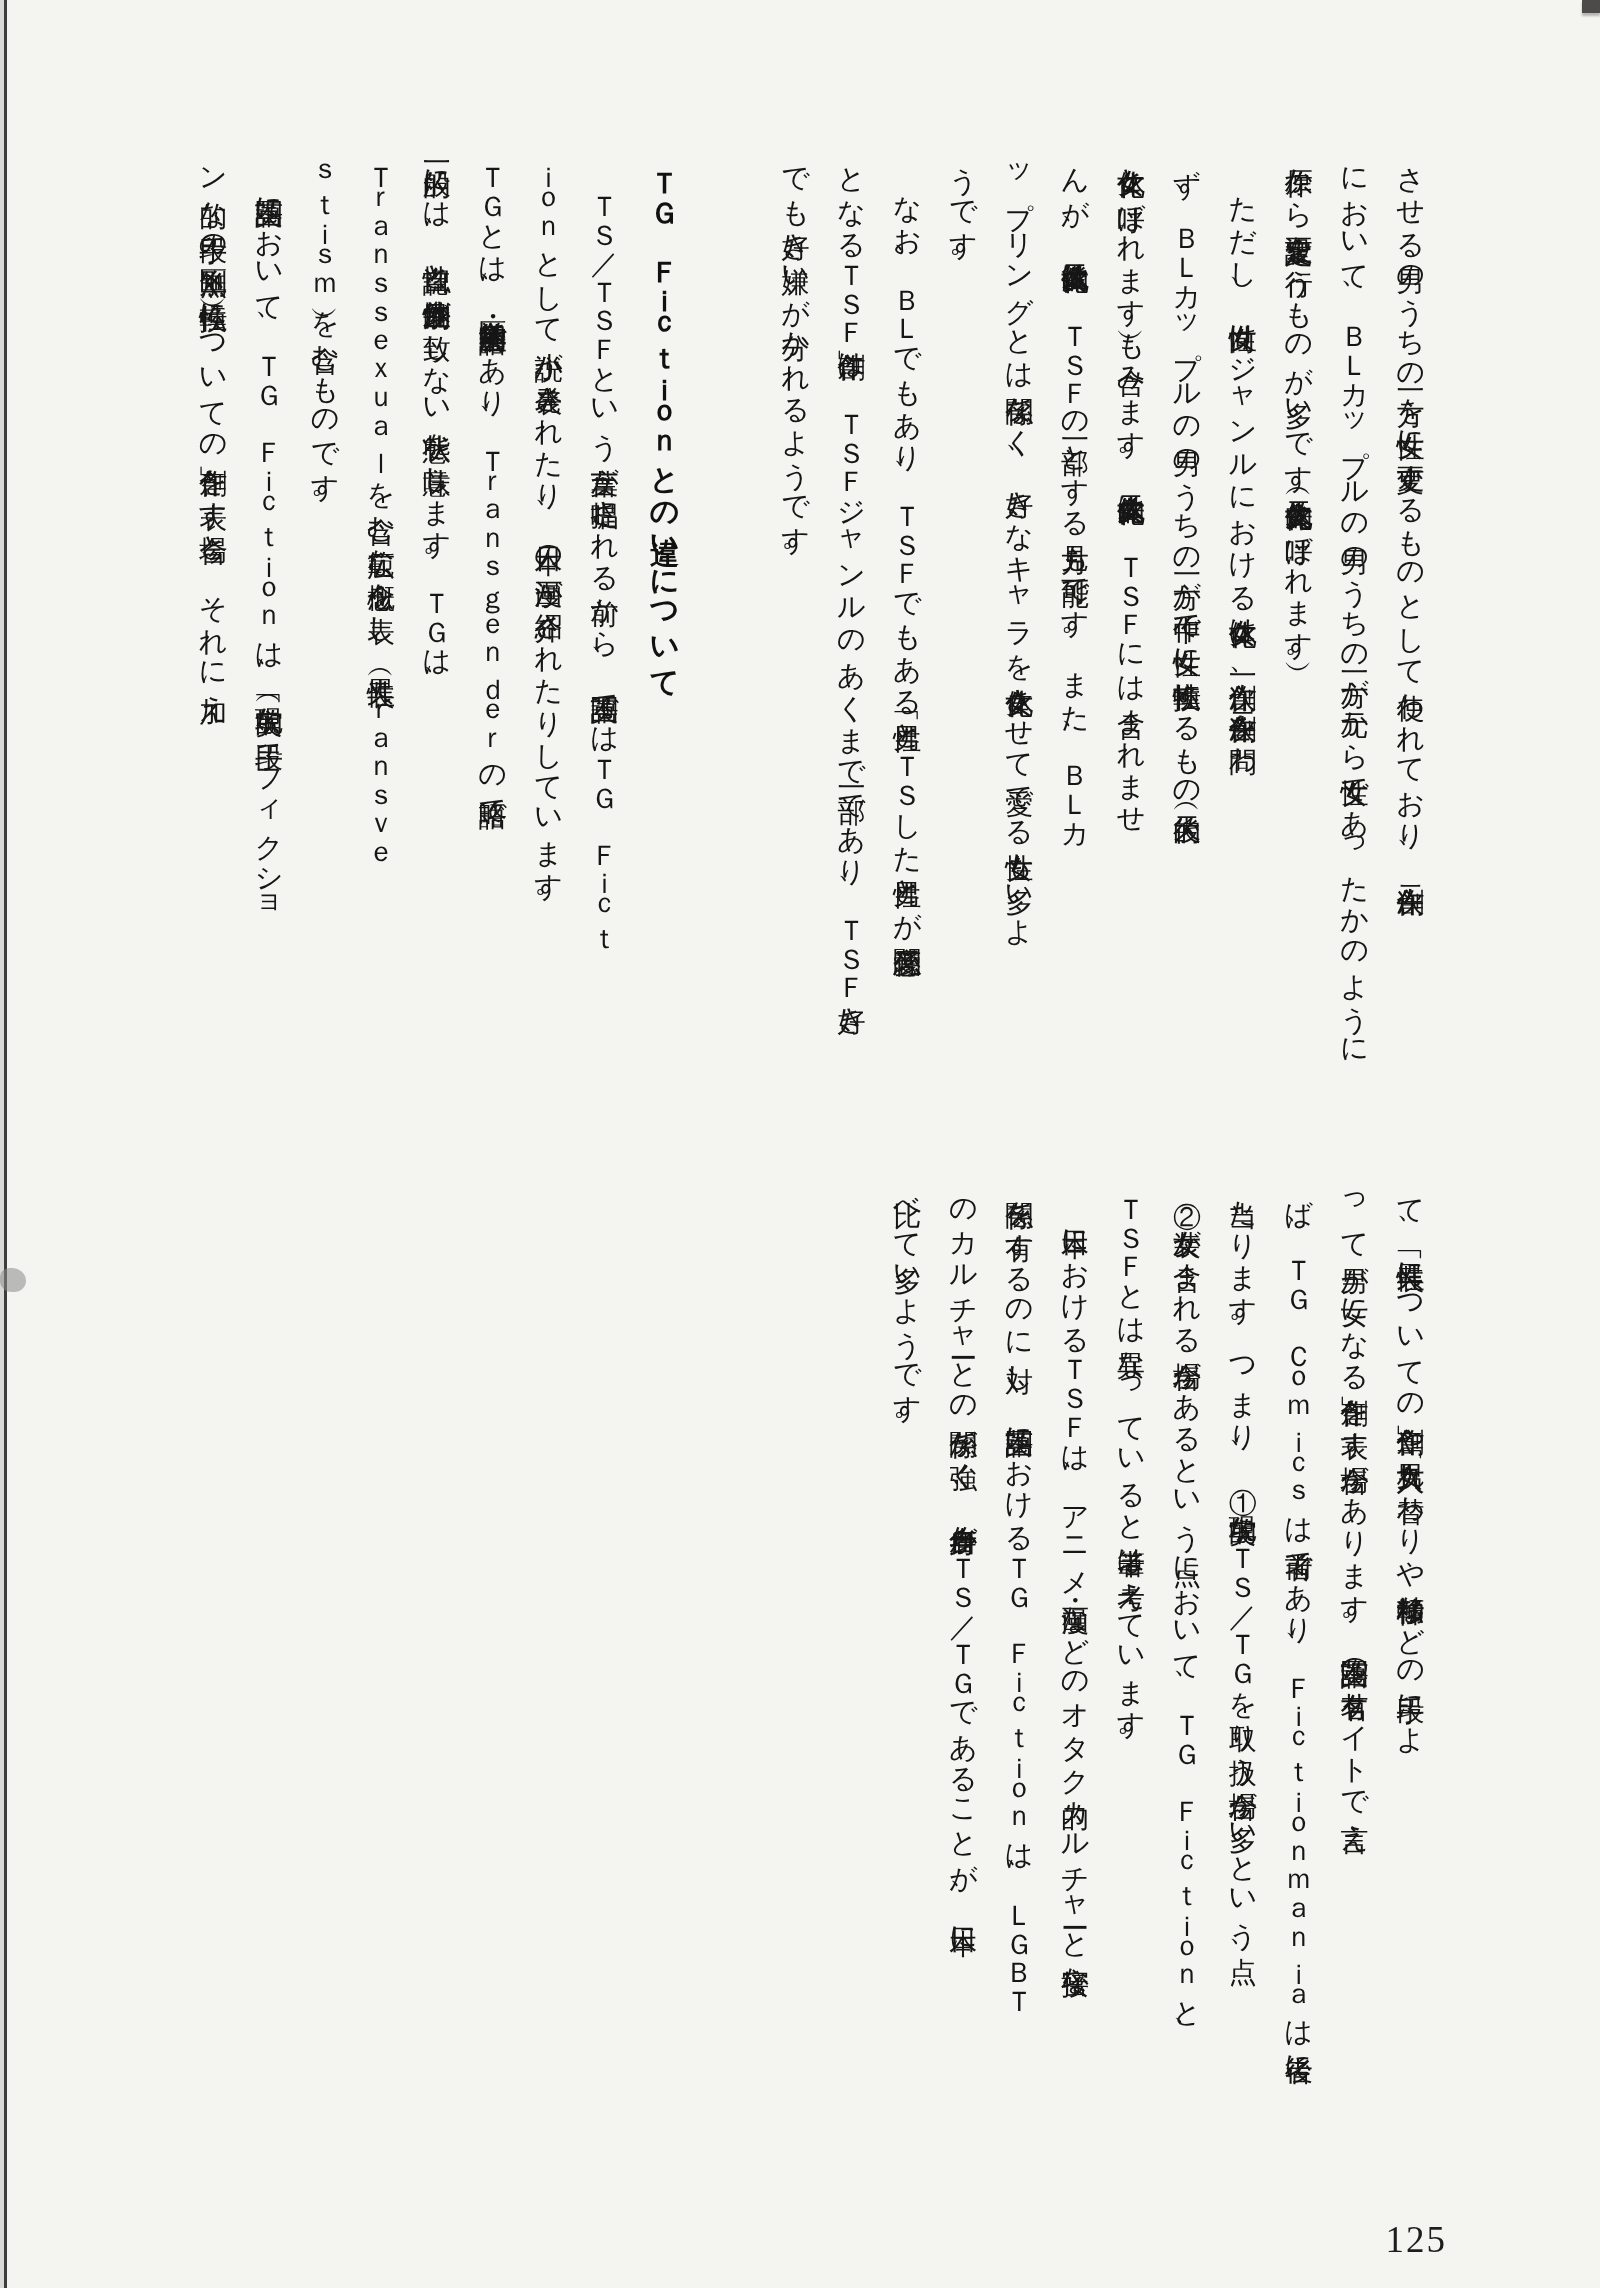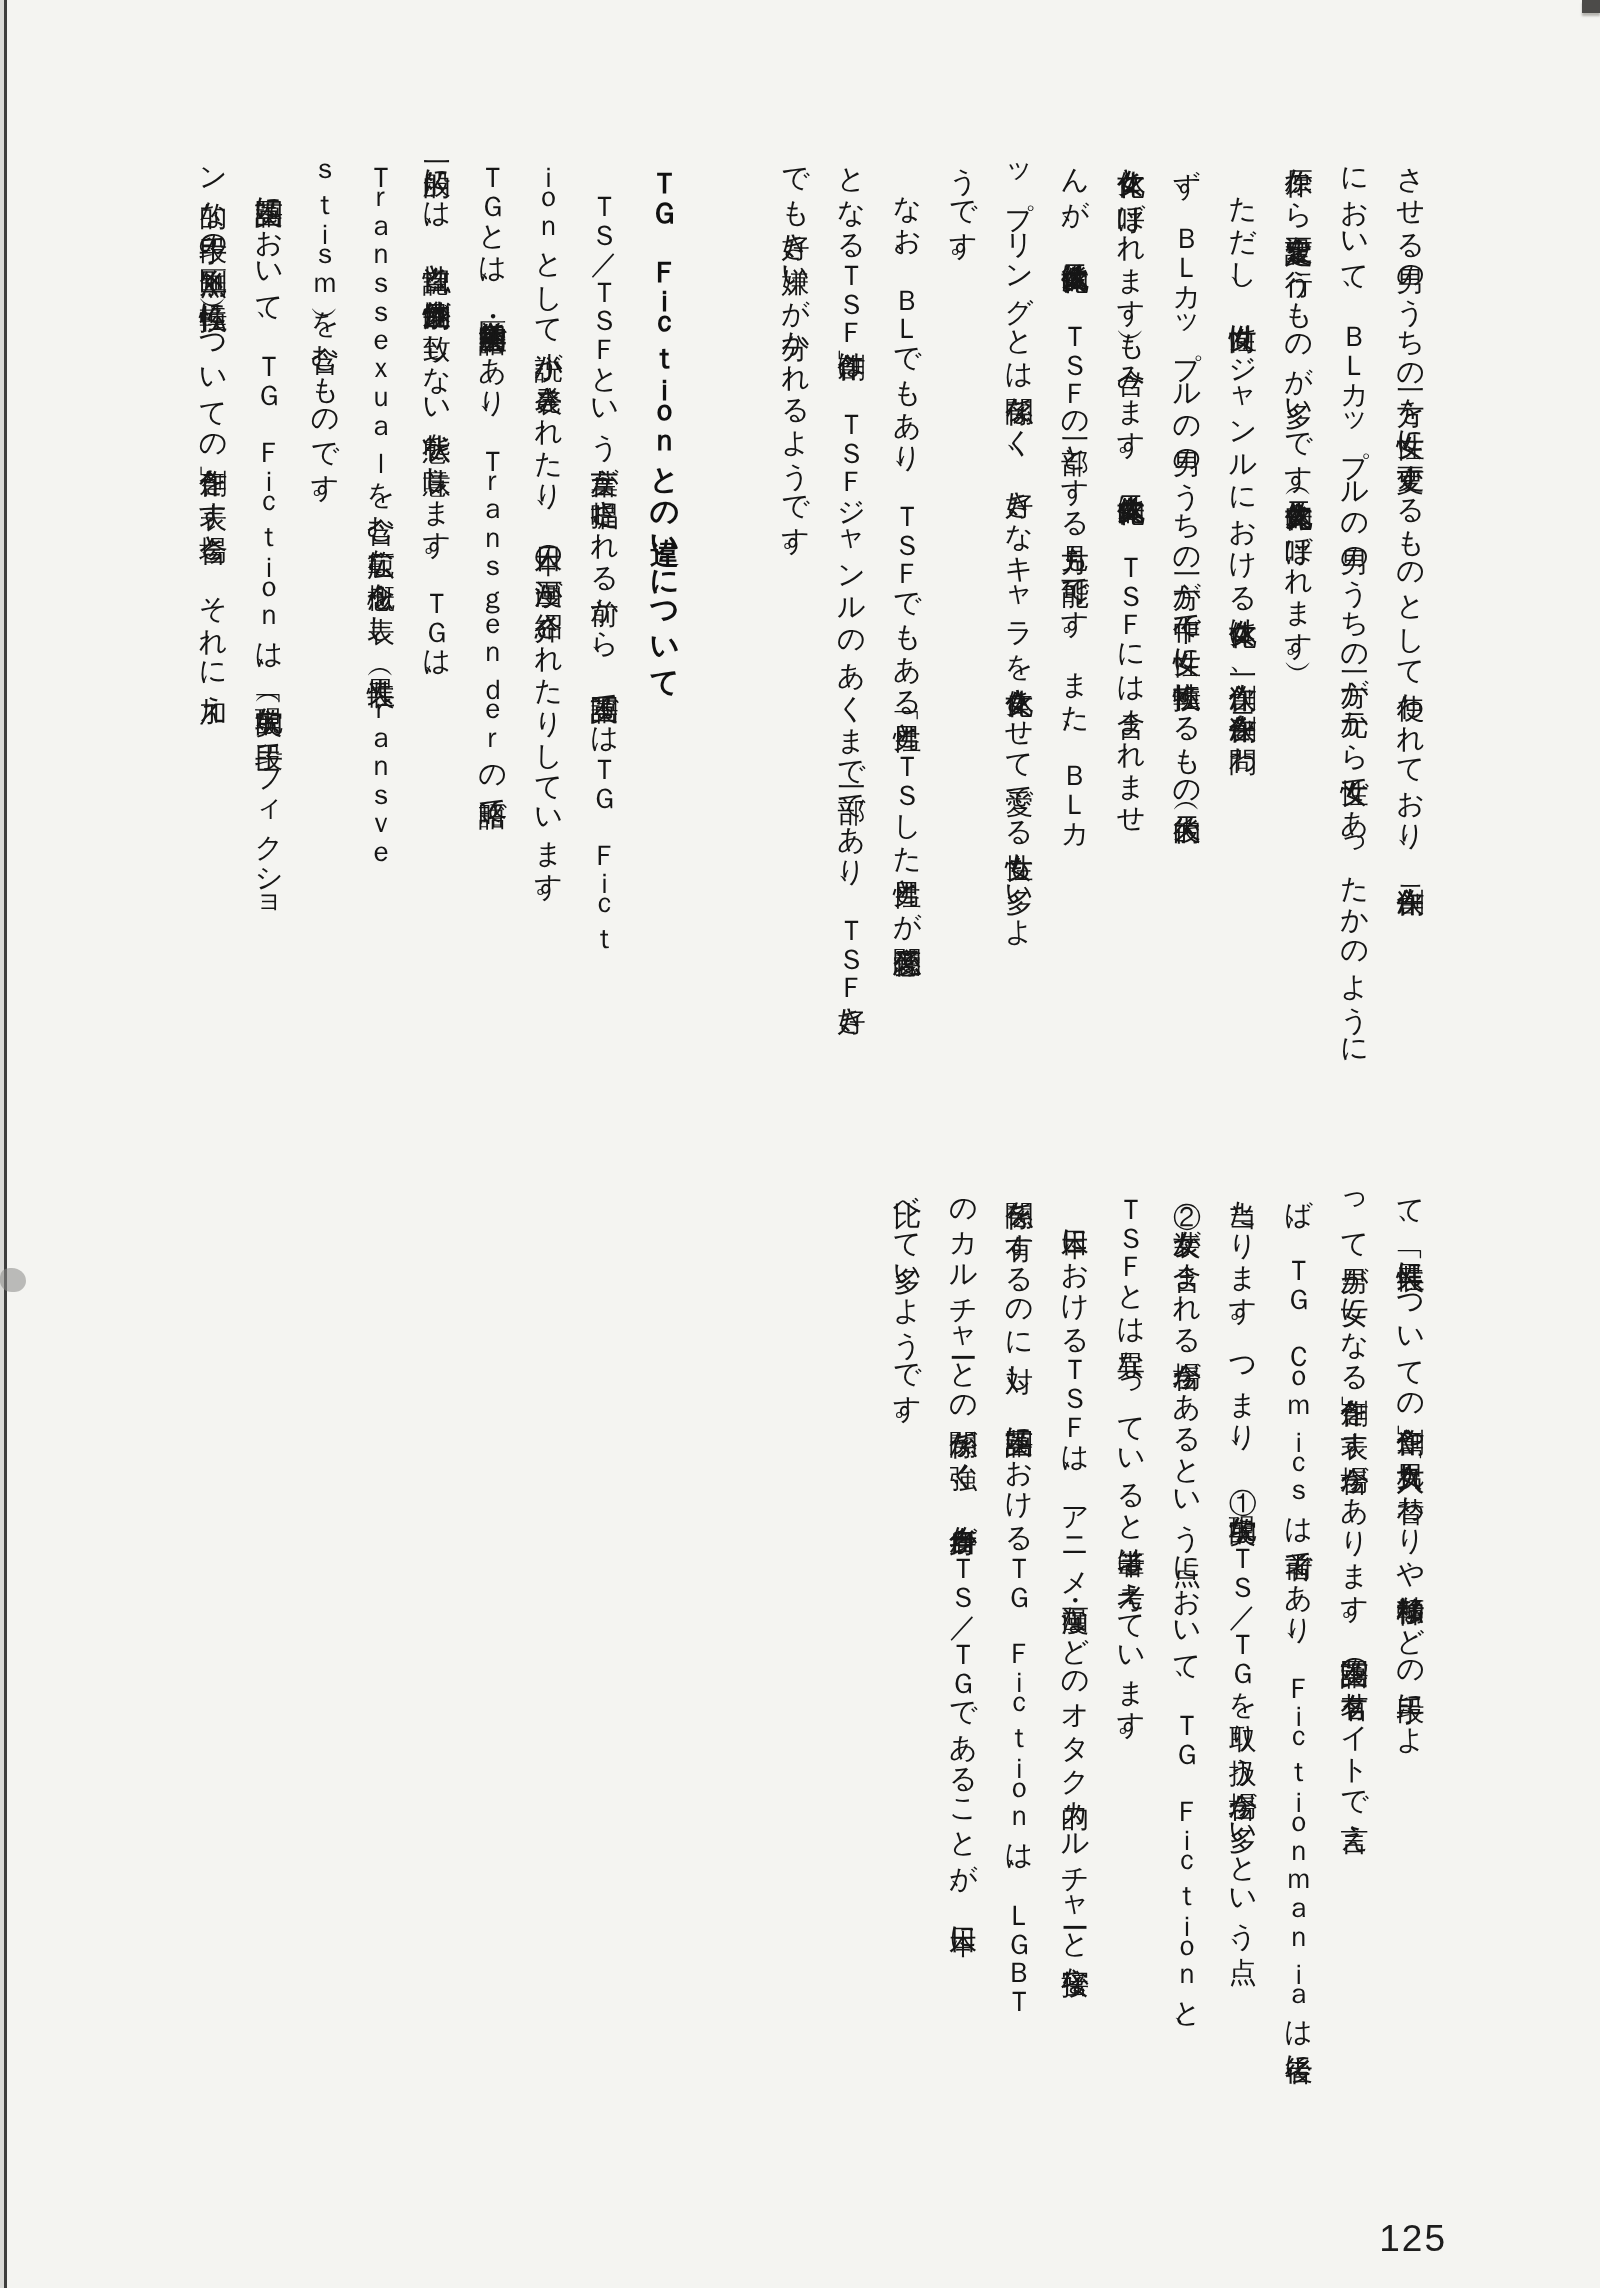--- a/index.html
+++ b/index.html
@@ -54,21 +54,21 @@
     color:#111;
   }
   #top-para2{top:148px;right:968px;}
   #bottom-block{top:1180px;right:162px;}
   .page-number{
     position:absolute;
     top:2218px;right:153px;
     font-size:37px;
     letter-spacing:2px;
     color:#1d1d1d;
-    font-family:Liberation Sans, sans-serif;
+    font-family:Liberation Serif, serif;
   }
 </style>
 </head>
 <body>
 
 <div class="page">
 
   <div class="edge-strip"></div>
   <div class="edge-line"></div>
   <div class="edge-blob"></div>

